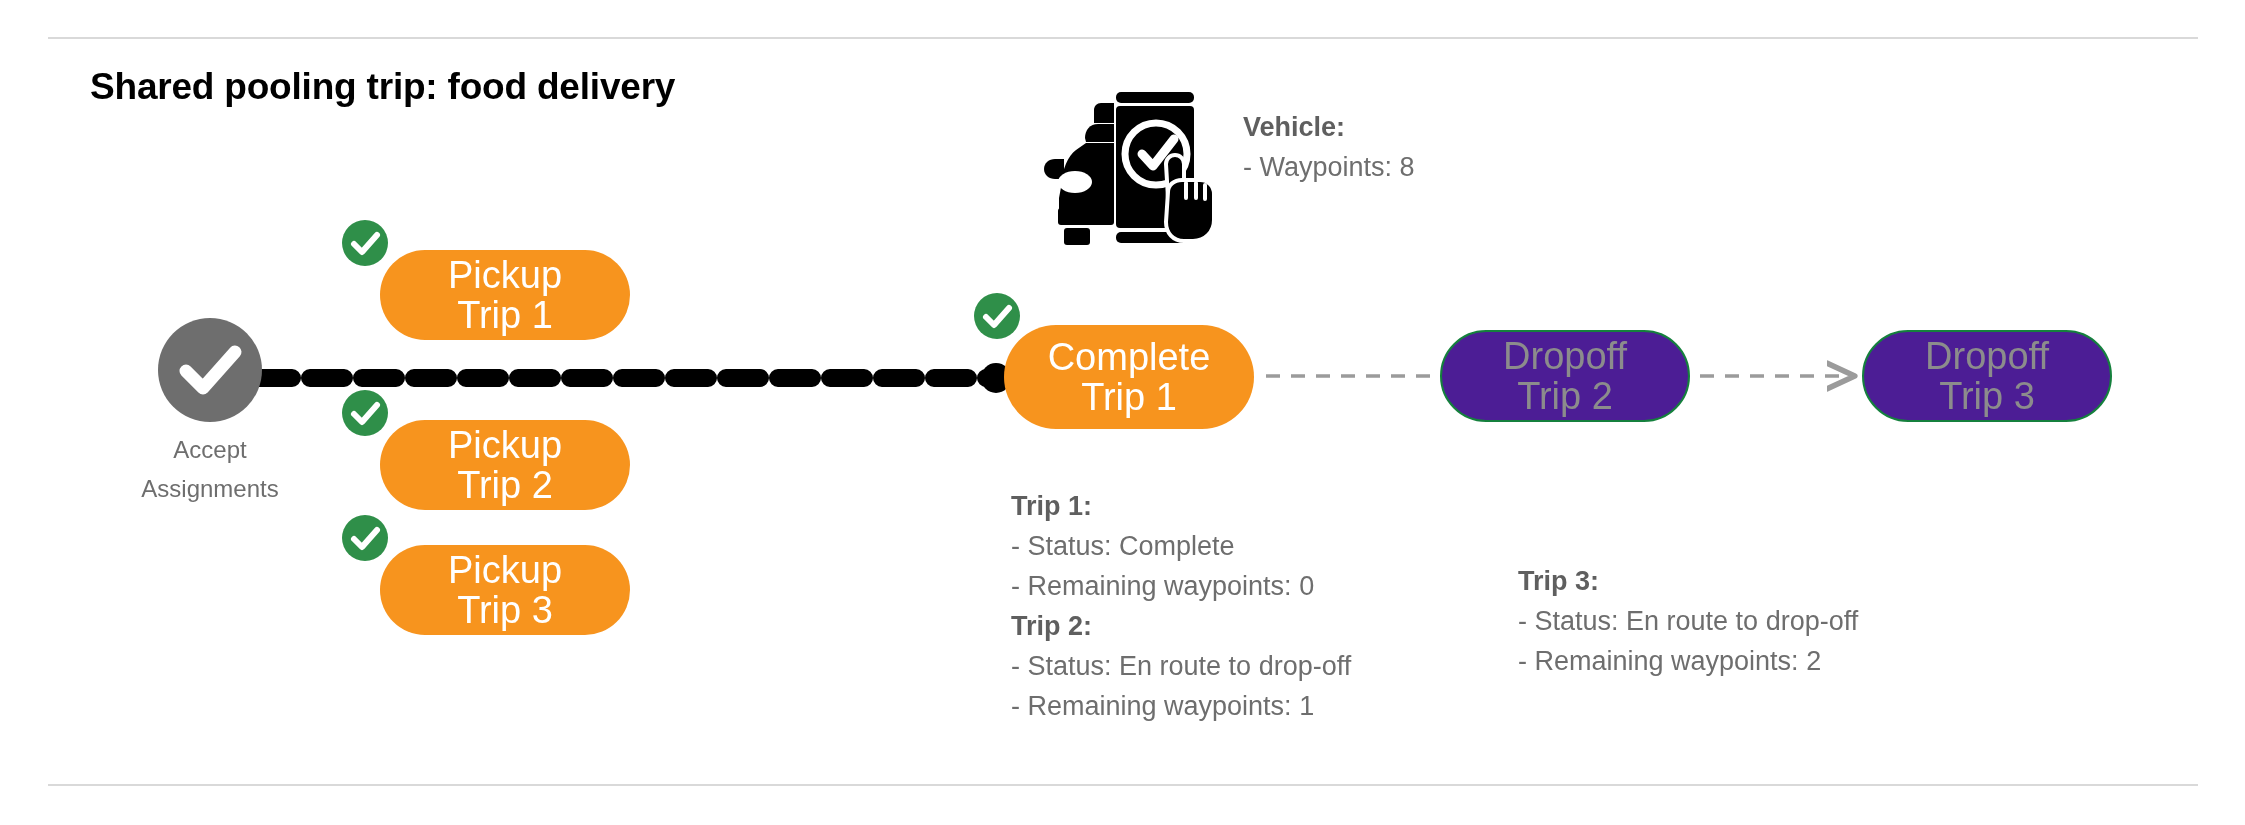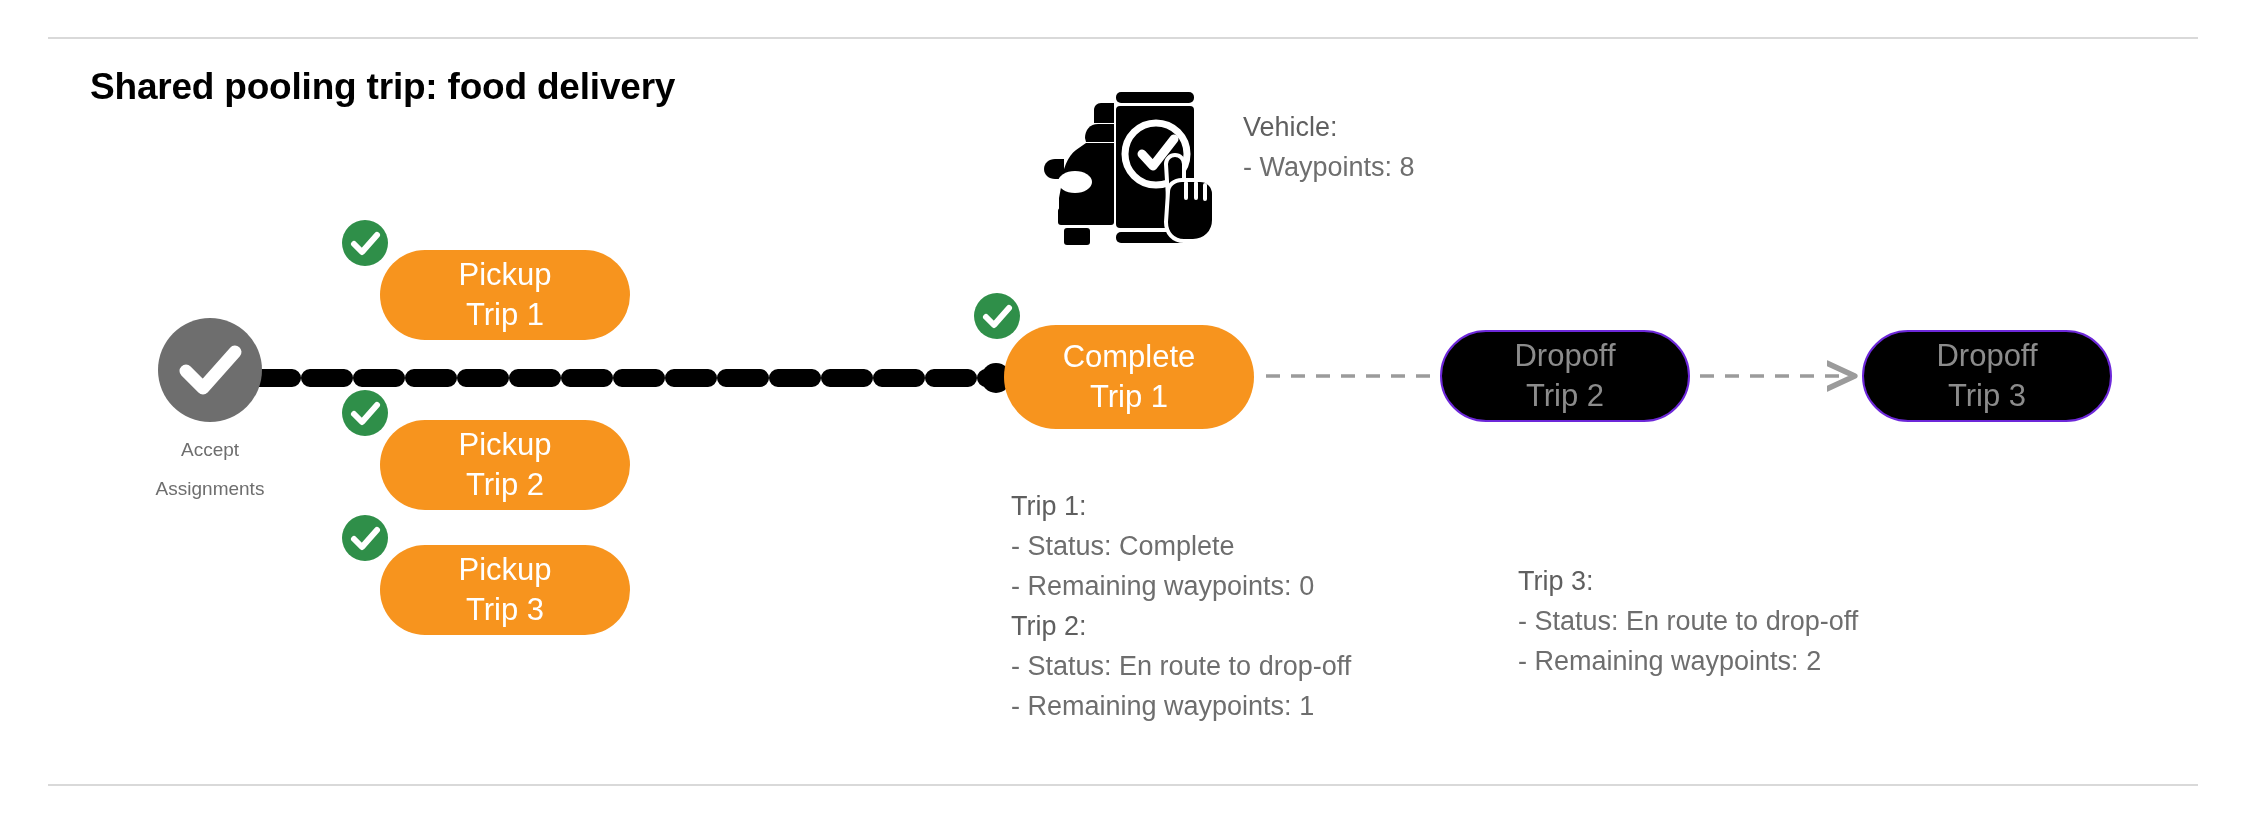--- a/index.html
+++ b/index.html
@@ -70,50 +70,50 @@
     border-radius: 50%;
     background: #6e6e6e;
   }
   .accept-circle svg { position: absolute; left: 0; top: 0; }
   .accept-label {
     position: absolute;
     left: -68px;
     top: 112px;
     width: 240px;
     text-align: center;
-    font-size: 19px;
+    font-size: 24px;
     line-height: 39px;
     color: #6e6e6e;
   }
 
   
   .pill {
     position: absolute;
     border-radius: 70px;
     box-sizing: border-box;
     display: flex;
     flex-direction: column;
     align-items: center;
     justify-content: center;
   }
   .pill .line {
-    font-size: 31px;
+    font-size: 38px;
     line-height: 40px;
     white-space: nowrap;
   }
   .pill.solid {
     background: #F7941E;
   }
   .pill.solid .line {
     color: #ffffff;
     font-weight: 500;
   }
   .pill.outline {
-    background: #000000;
-    border: 2px solid #6d28d9;
+    background: #4c1d95;
+    border: 2px solid #15803d;
   }
   .pill.outline .line {
     color: #8c8c8c;
   }
 
   
   .badge {
     position: absolute;
     width: 46px;
     height: 46px;
@@ -156,21 +156,21 @@
   }
 
   
   .note {
     position: absolute;
     font-size: 27px;
     line-height: 40px;
     color: #6e6e6e;
     white-space: nowrap;
   }
-  .note .hdr { font-weight: normal; color: #5f5f5f; }
+  .note .hdr { font-weight: bold; color: #5f5f5f; }
 
   #note-vehicle { left: 1243px; top: 107px; }
   #note-trips12 { left: 1011px; top: 486px; }
   #note-trip3   { left: 1518px; top: 561px; }
 </style>
 </head>
 <body>
 
 <div id="slide">
 

